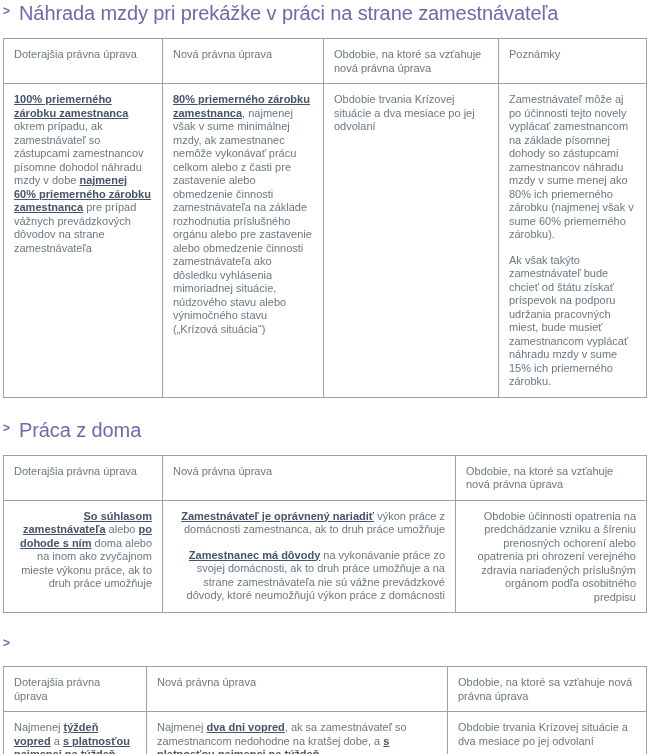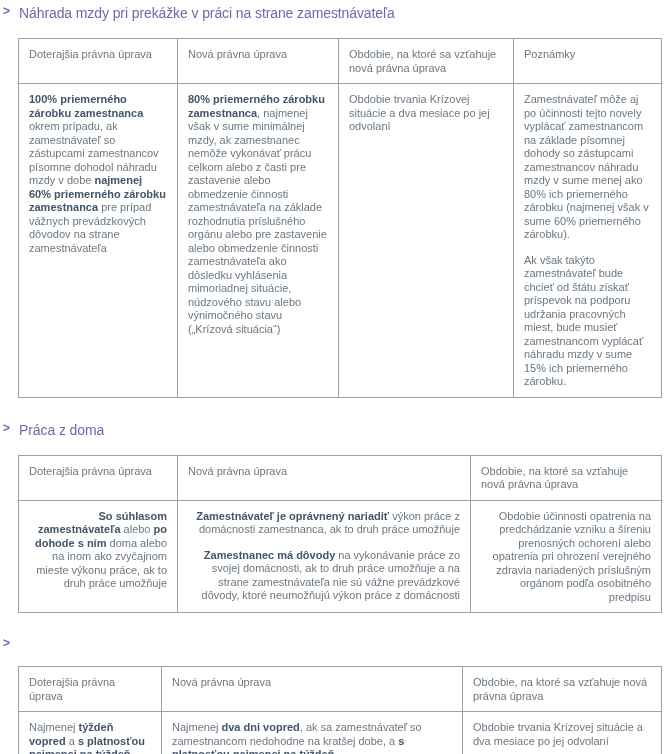--- a/index.html
+++ b/index.html
@@ -20,41 +20,41 @@
     margin-bottom: 15px;
   }
   .marker {
     font-size: 12px;
     font-weight: 700;
     line-height: 15px;
     margin-right: 9px;
     letter-spacing: 0;
   }
   .heading-text {
-    font-size: 14px;
+    font-size: 20px;
     line-height: 19px;
     letter-spacing: -0.1px;
   }
   table.legal-table {
     border-collapse: collapse;
     table-layout: fixed;
     width: 643px;
-    margin-left: 15px;
+    margin-left: 0;
   }
   .legal-table th, .legal-table td {
     border: 1px solid #9aa2a8;
     vertical-align: top;
     text-align: left;
     padding: 9px 10px 8px 10px;
     font-size: 11px;
     line-height: 13.5px;
     color: #6b7883;
     font-weight: 400;
   }
-  .legal-table .run-bold { font-weight: 700; color: #44546a; }
+  .legal-table .run-bold { font-weight: 700; color: #44546a; text-decoration: underline; }
   .legal-table p + p { margin-top: 12px; }
 
   
   .table-s0 th:nth-child(1) { width: 159px; }
   .table-s0 th:nth-child(2) { width: 161px; }
   .table-s0 th:nth-child(3) { width: 175px; }
   .table-s0 th:nth-child(4) { width: 148px; }
   .table-s0 th { height: 44px; }
   .table-s0 tbody td { height: 299px; }
 

